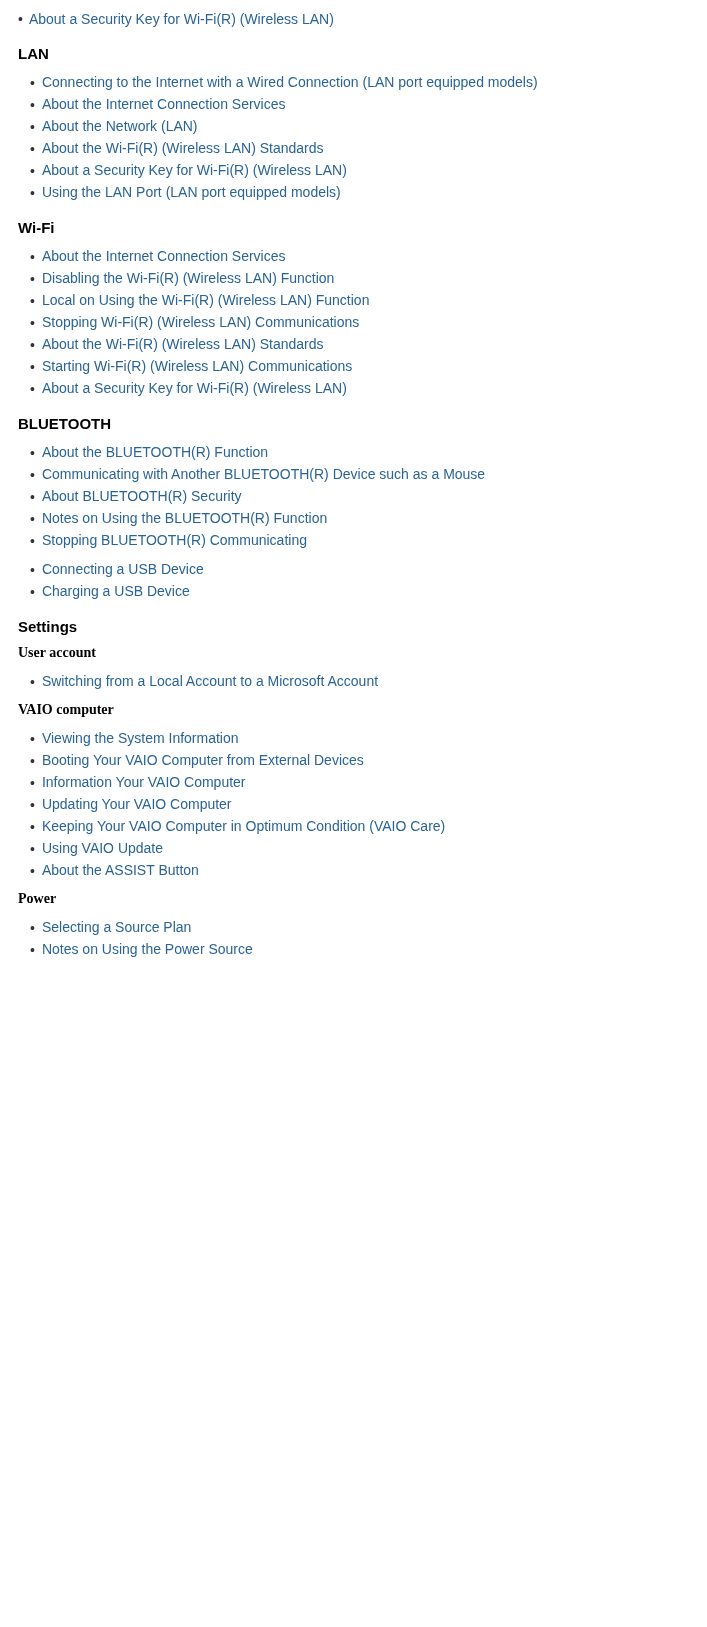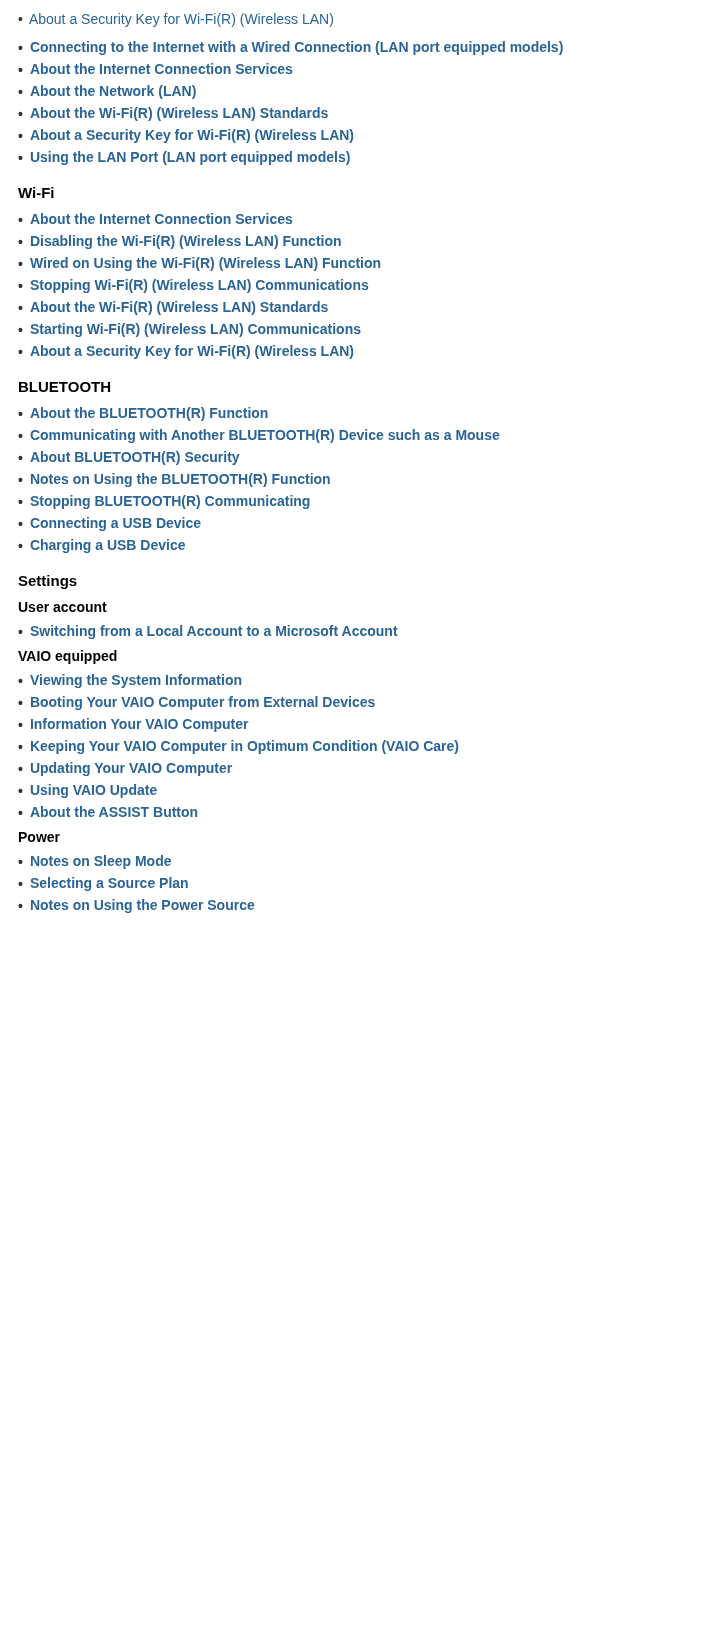--- a/index.html
+++ b/index.html
@@ -42,32 +42,32 @@
       margin-top: 18px;
       margin-bottom: 10px;
     }
 
     .sub-heading {
       font-weight: bold;
       font-size: 14px;
       color: #000;
       margin-top: 8px;
       margin-bottom: 8px;
+      font-family: Liberation Serif, serif;
     }
 
     a {
       color: #2a6496;
       text-decoration: none;
     }
 
     ul {
       list-style: none;
       padding: 0;
-      margin: 0;
-      font-weight: bold;
+      margin: 12px;
     }
 
     li {
       margin-bottom: 5px;
       display: flex;
       align-items: flex-start;
     }
 
     li::before {
       content: "•";
@@ -78,20 +78,21 @@
   </style>
 </head>
 <body>
 
 <div class="top-link">
   <span class="bullet">•</span>
   <a href="#">About a Security Key for Wi-Fi(R) (Wireless LAN)</a>
 </div>
 
 <div id="sections-container">
+    <div class="section-heading">LAN</div>
     <ul>
       <li>
         <a href="#">Connecting to the Internet with a Wired Connection (LAN port equipped models)</a>
       </li>
       <li>
         <a href="#">About the Internet Connection Services</a>
       </li>
       <li>
         <a href="#">About the Network (LAN)</a>
       </li>
@@ -107,21 +108,21 @@
     </ul>
     <div class="section-heading">Wi-Fi</div>
     <ul>
       <li>
         <a href="#">About the Internet Connection Services</a>
       </li>
       <li>
         <a href="#">Disabling the Wi-Fi(R) (Wireless LAN) Function</a>
       </li>
       <li>
-        <a href="#">Wired on Using the Wi-Fi(R) (Wireless LAN) Function</a>
+        <a href="#">Local on Using the Wi-Fi(R) (Wireless LAN) Function</a>
       </li>
       <li>
         <a href="#">Stopping Wi-Fi(R) (Wireless LAN) Communications</a>
       </li>
       <li>
         <a href="#">About the Wi-Fi(R) (Wireless LAN) Standards</a>
       </li>
       <li>
         <a href="#">Starting Wi-Fi(R) (Wireless LAN) Communications</a>
       </li>
@@ -158,49 +159,46 @@
   </div>
 
 <div id="settings-container">
     <div class="section-heading">Settings</div>
     <div class="sub-heading">User account</div>
     <ul>
       <li>
         <a href="#">Switching from a Local Account to a Microsoft Account</a>
       </li>
     </ul>
-    <div class="sub-heading">VAIO equipped</div>
+    <div class="sub-heading">VAIO computer</div>
     <ul>
       <li>
         <a href="#">Viewing the System Information</a>
       </li>
       <li>
         <a href="#">Booting Your VAIO Computer from External Devices</a>
       </li>
       <li>
         <a href="#">Information Your VAIO Computer</a>
       </li>
       <li>
+        <a href="#">Updating Your VAIO Computer</a>
+      </li>
+      <li>
         <a href="#">Keeping Your VAIO Computer in Optimum Condition (VAIO Care)</a>
       </li>
       <li>
-        <a href="#">Updating Your VAIO Computer</a>
-      </li>
-      <li>
         <a href="#">Using VAIO Update</a>
       </li>
       <li>
         <a href="#">About the ASSIST Button</a>
       </li>
     </ul>
     <div class="sub-heading">Power</div>
     <ul>
       <li>
-        <a href="#">Notes on Sleep Mode</a>
-      </li>
-      <li>
         <a href="#">Selecting a Source Plan</a>
       </li>
       <li>
         <a href="#">Notes on Using the Power Source</a>
       </li>
     </ul>
   </div>
 
 </body></html>

